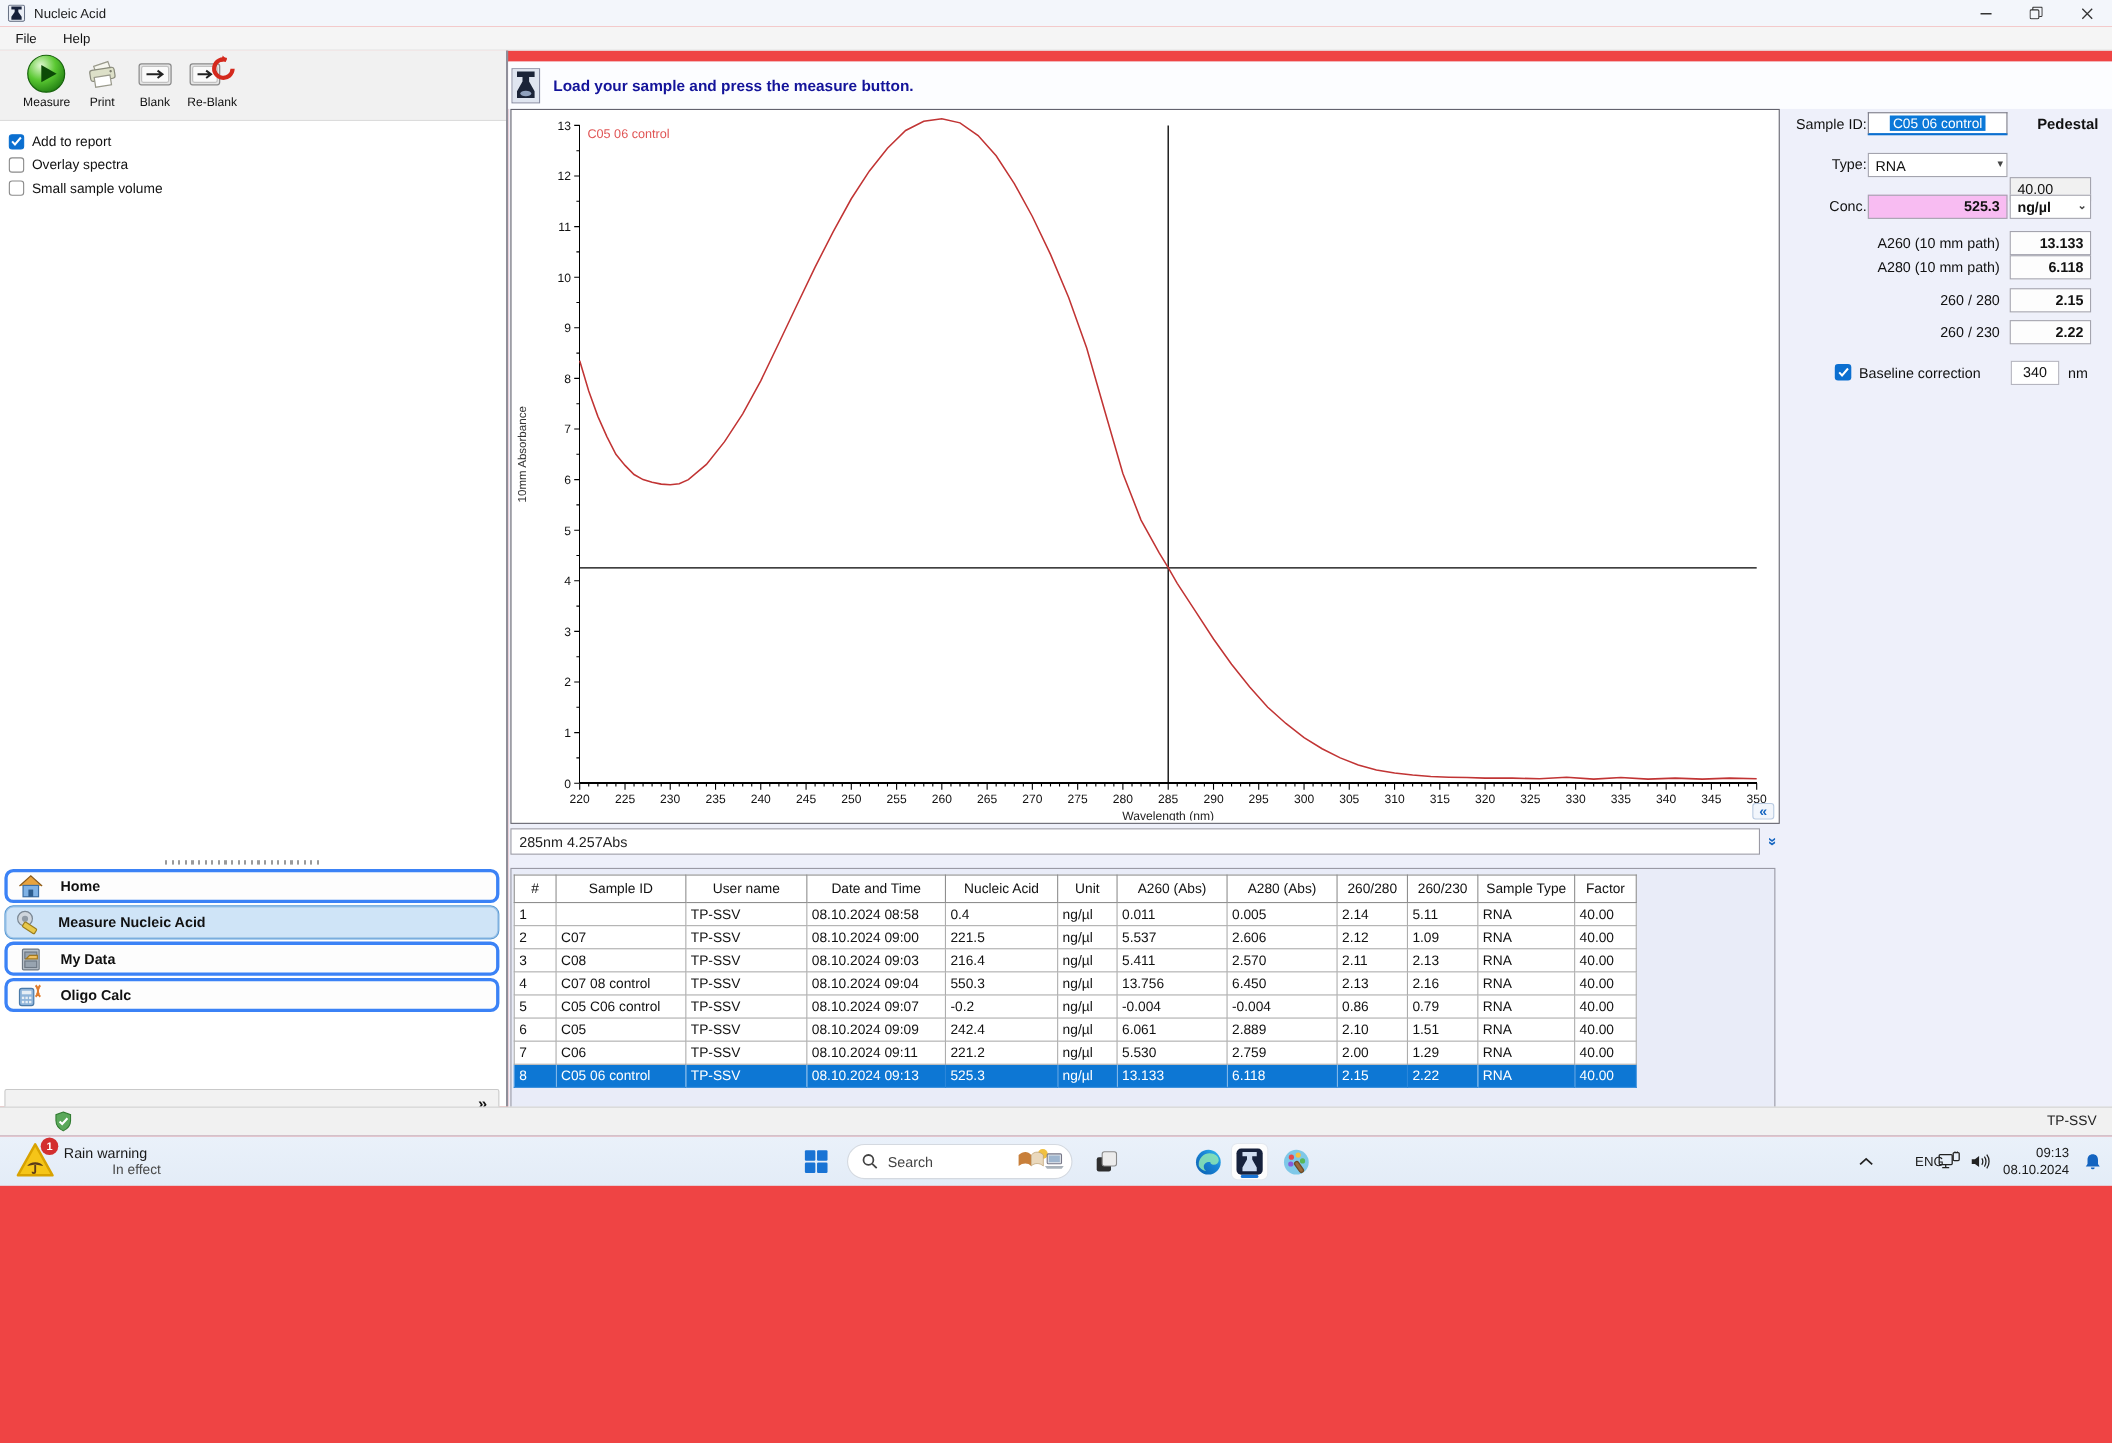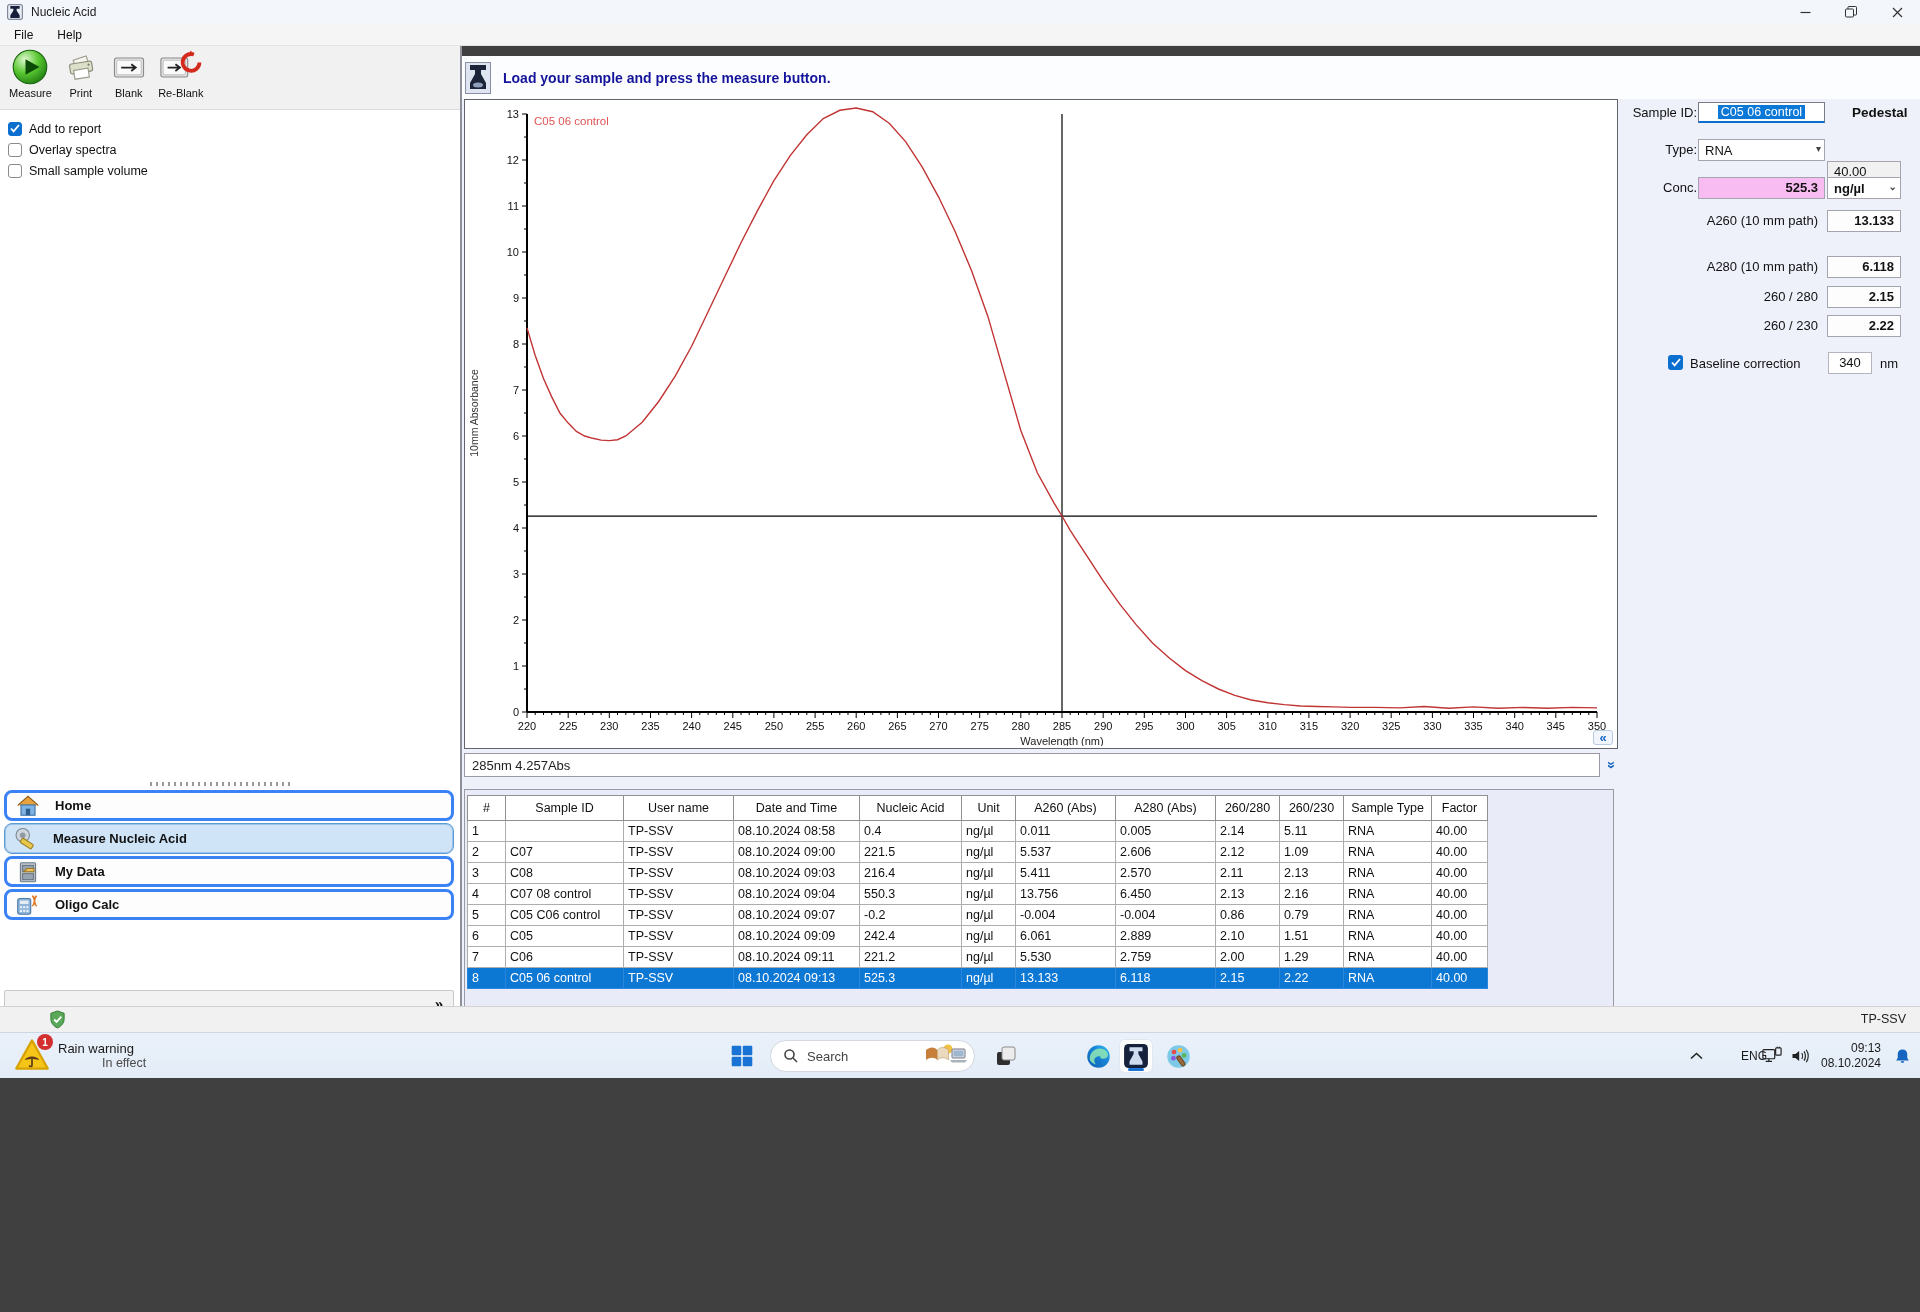--- a/index.html
+++ b/index.html
@@ -1,32 +1,32 @@
 <!DOCTYPE html>
 <html><head>
 <meta charset="utf-8">
 <style>
   * { margin:0; padding:0; box-sizing:border-box; }
   body { background:#fff; font-family:"Liberation Sans", sans-serif; }
-  #screen { position:relative; width:1920px; height:1312px; background:#404040; overflow:hidden; font-family:"Liberation Sans", sans-serif; color:#111; }
+  #screen { position:relative; width:1920px; height:1312px; background:#ef4444; overflow:hidden; font-family:"Liberation Sans", sans-serif; color:#111; }
 
   
   #titlebar { position:absolute; left:0; top:0; width:1920px; height:24px; background:#f3f6fb; display:flex; align-items:center; }
   #titlebar .app-ico { width:16px; height:16px; margin-left:7px; }
   #titlebar .ttl { font-size:12px; margin-left:8px; color:#1a1a1a; }
   .winbtns { position:absolute; right:0; top:0; height:24px; display:flex; }
   .winbtn { width:46px; height:24px; display:flex; align-items:center; justify-content:center; color:#333; }
 
   
   #menubar { position:absolute; left:0; top:24px; width:1920px; height:22px; background:#f5f5f5; display:flex; align-items:center; border-bottom:1px solid #e3e3e3; }
   .menu-item { font-size:12px; padding:2px 10px; margin-left:4px; color:#111; }
 
   
   #leftpanel { position:absolute; left:0; top:46px; width:460px; height:960px; background:#fff; }
-  #toolbar { position:absolute; left:0; top:0; width:460px; height:64px; background:#f1f1f1; border-bottom:1px solid #dcdcdc; display:flex; align-items:flex-start; padding-left:6px; }
+  #toolbar { position:absolute; left:0; top:0; width:460px; height:64px; background:#f1f1f1; border-bottom:1px solid #dcdcdc; display:flex; align-items:flex-start; padding-left:18px; }
   .tb-btn { display:flex; flex-direction:column; align-items:center; margin-right:4px; padding:2px 3px; }
   .tb-btn svg { display:block; }
   .tb-label { font-size:11px; color:#111; margin-top:1px; white-space:nowrap; }
   #checks { position:absolute; left:8px; top:72px; }
   .chk-row { display:flex; align-items:center; height:21px; }
   .chk-box { width:14px; height:14px; border:1px solid #8a8a8a; border-radius:3px; background:#fff; margin-right:7px; flex:0 0 auto; }
   .chk-box.on { background:#0b6fd0; border-color:#0b6fd0; display:flex; align-items:center; justify-content:center; }
   .chk-label { font-size:12.5px; }
   #splitter-dots { position:absolute; left:150px; top:736px; width:140px; height:4px; background:repeating-linear-gradient(90deg,#9a9a9a 0 2px,transparent 2px 6px); }
   #nav { position:absolute; left:4px; top:744px; width:450px; }
@@ -659,21 +659,21 @@
         <div class="rp-colB rp-field rp-gray">40.00</div>
       </div>
       <div class="rp-row" style="height:24px; margin-bottom:9px;">
         <span class="rp-label" style="left:0; width:77px;">Conc.</span>
         <div class="rp-colA rp-field rp-pink">525.3</div>
         <div class="rp-colB combo unit">
           <span>ng/µl</span>
           <span class="arrow">⌄</span>
         </div>
       </div>
-      <div class="rp-row" style="height:22px; margin-bottom:24px;">
+      <div class="rp-row" style="height:22px; margin-bottom:0;">
         <span class="rp-label" style="left:0; width:198px;">A260 (10 mm path)</span>
         <div class="rp-colB rp-field">13.133</div>
       </div>
       <div class="rp-row" style="height:22px; margin-bottom:8px;">
         <span class="rp-label" style="left:0; width:198px;">A280 (10 mm path)</span>
         <div class="rp-colB rp-field">6.118</div>
       </div>
       <div class="rp-row" style="height:22px; margin-bottom:7px;">
         <span class="rp-label" style="left:0; width:198px;">260 / 280</span>
         <div class="rp-colB rp-field">2.15</div>

